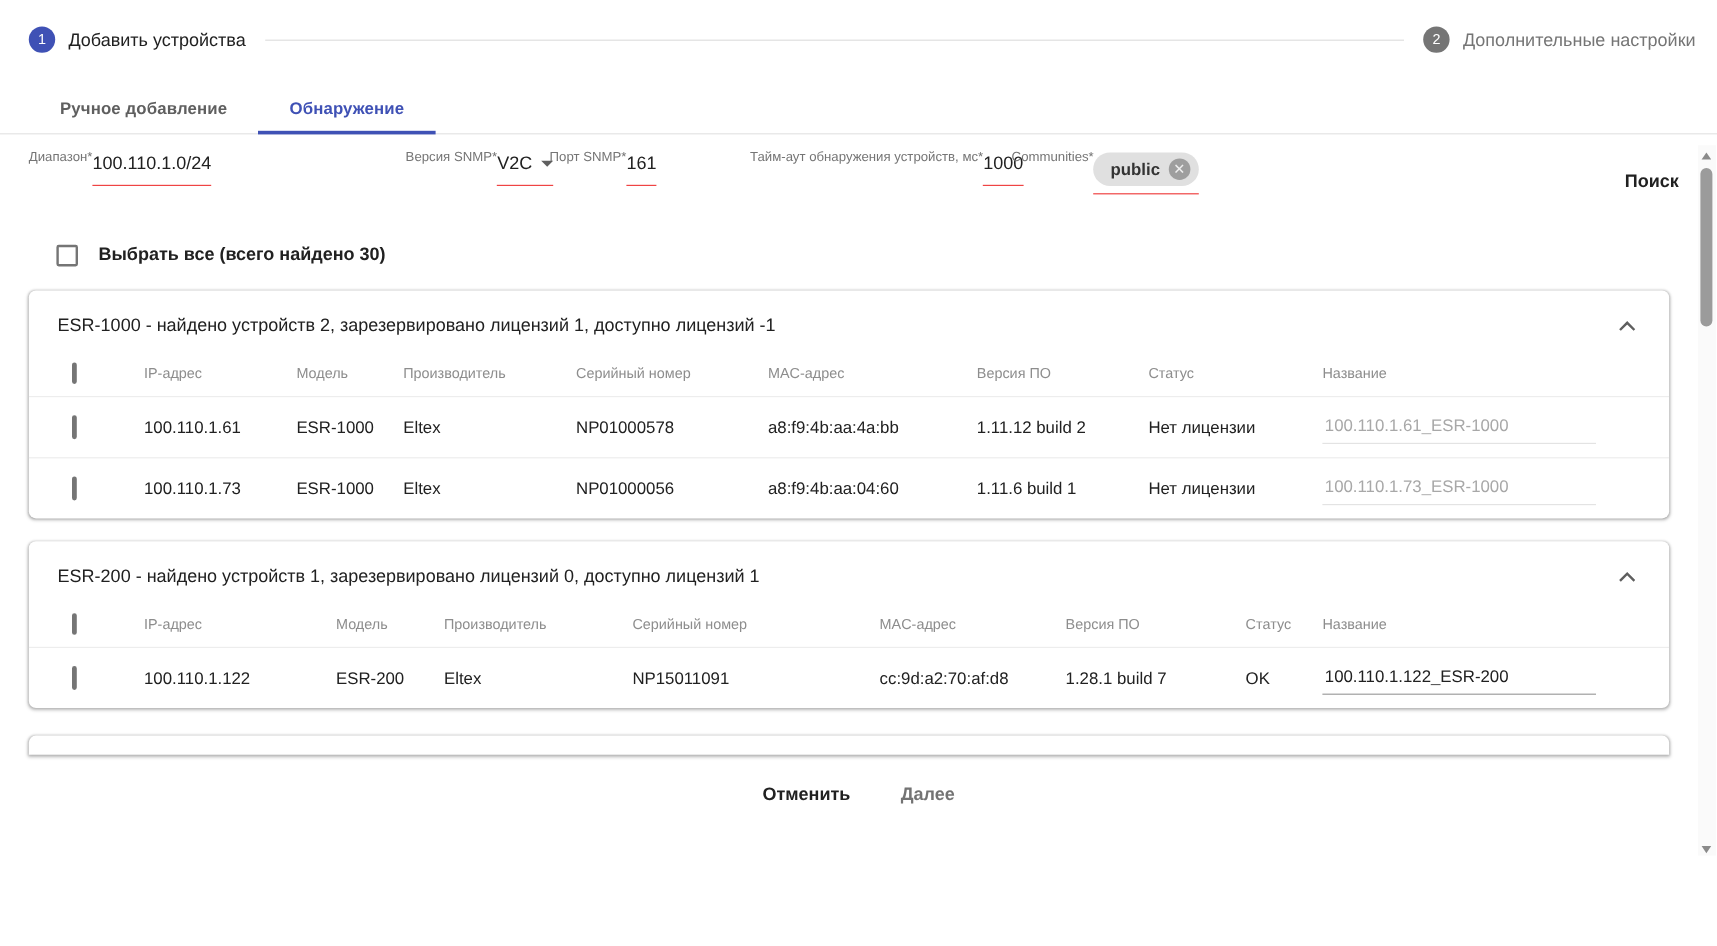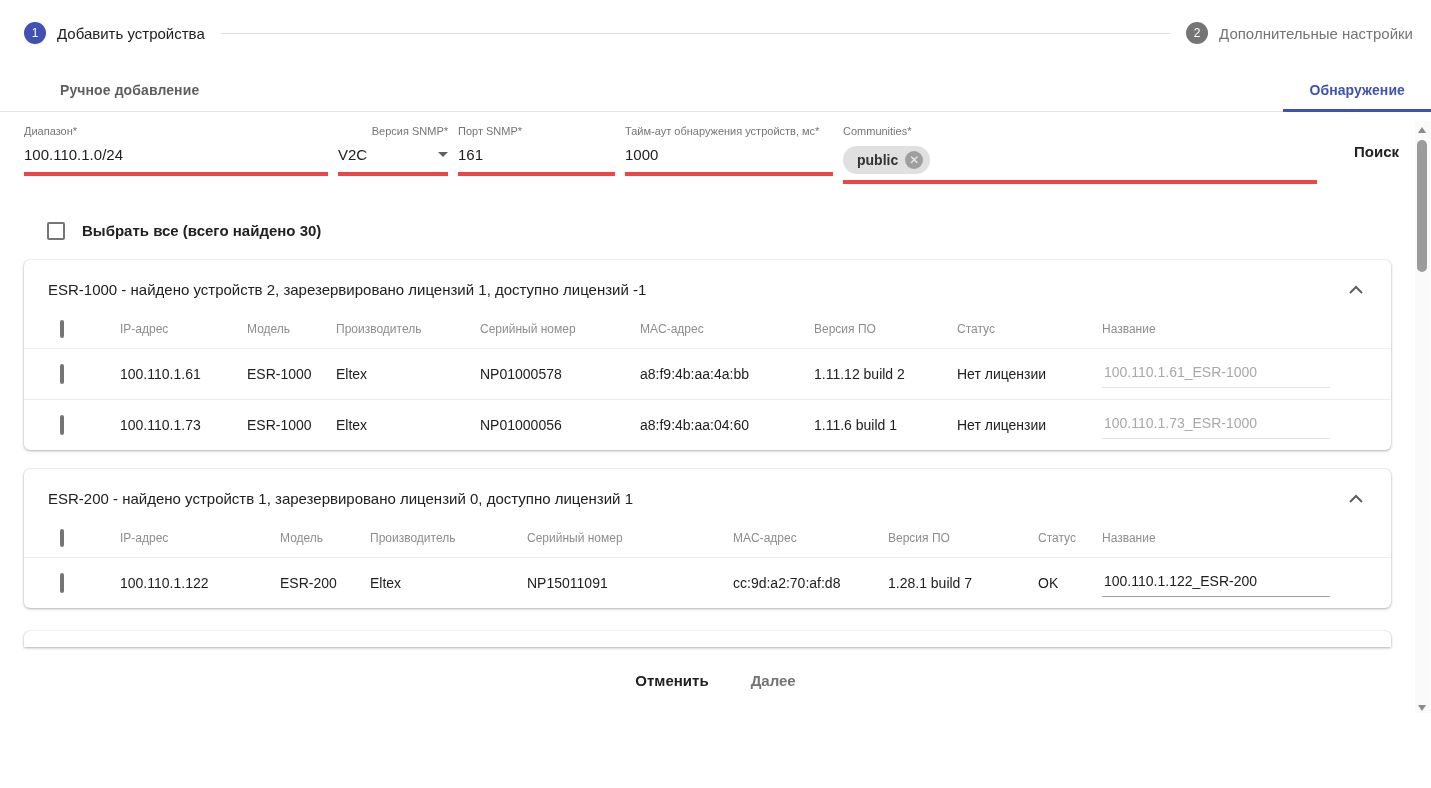--- a/index.html
+++ b/index.html
@@ -17,36 +17,36 @@
     width:22px; height:22px; border-radius:50%; color:#fff; font-size:12px;
     display:flex; align-items:center; justify-content:center; flex:none;
   }
   .step.active .step-circle { background:#3f51b5; }
   .step.inactive .step-circle { background:#757575; }
   .step-label { font-size:15px; }
   .step.inactive .step-label { color:#757575; }
   .step-line { flex:1; height:1px; background:#dfdfdf; margin:0 16px; }
 
   
-  .tabs { display:flex; margin-top:27px; border-bottom:1px solid #e4e4e4; padding-left:34px;justify-content:space-between; }
+  .tabs { display:flex; margin-top:27px; border-bottom:1px solid #e4e4e4; padding-left:24px; }
   .tab {
     padding:11px 26px 13px; font-size:14px; font-weight:700; color:#5f5f5f;
     position:relative; cursor:pointer; letter-spacing:.1px;
   }
   .tab.active { color:#3f51b5; }
   .tab.active::after {
     content:""; position:absolute; left:0; right:0; bottom:-1px; height:3px; background:#3f51b5;
   }
 
   
   .filters { display:flex; align-items:flex-start; padding:13px 28px 0 24px; }
-  .field { display:flex; flex-direction:column; margin-right:10px; flex:none; }
+  .field { display:flex; flex-direction:row; margin-right:10px; flex:none; }
   .field-label { font-size:11px; color:#757575; margin-bottom:7px; white-space:nowrap; }
   .field-value {
-    font-size:15px; color:#212121; padding:2px 0 9px; border-bottom:4px solid #ef4444;
+    font-size:15px; color:#212121; padding:2px 0 9px; border-bottom:1px solid #ef4444;
     display:flex; align-items:center; justify-content:space-between; min-height:30px;
   }
   .w-range { width:304px; } .w-ver { width:110px;text-align:right; } .w-port { width:157px; }
   .w-timeout { width:208px; } .w-comm { width:474px; }
   .dd-arrow { width:0; height:0; border-left:5px solid transparent; border-right:5px solid transparent;
               border-top:5px solid #5f5f5f; margin-left:8px; }
   .chip {
     display:inline-flex; align-items:center; gap:7px; background:#e0e0e0;
     border-radius:16px; padding:5px 7px 5px 14px; font-size:14px; font-weight:700;
     color:#333; align-self:flex-start; margin-bottom:2px;

